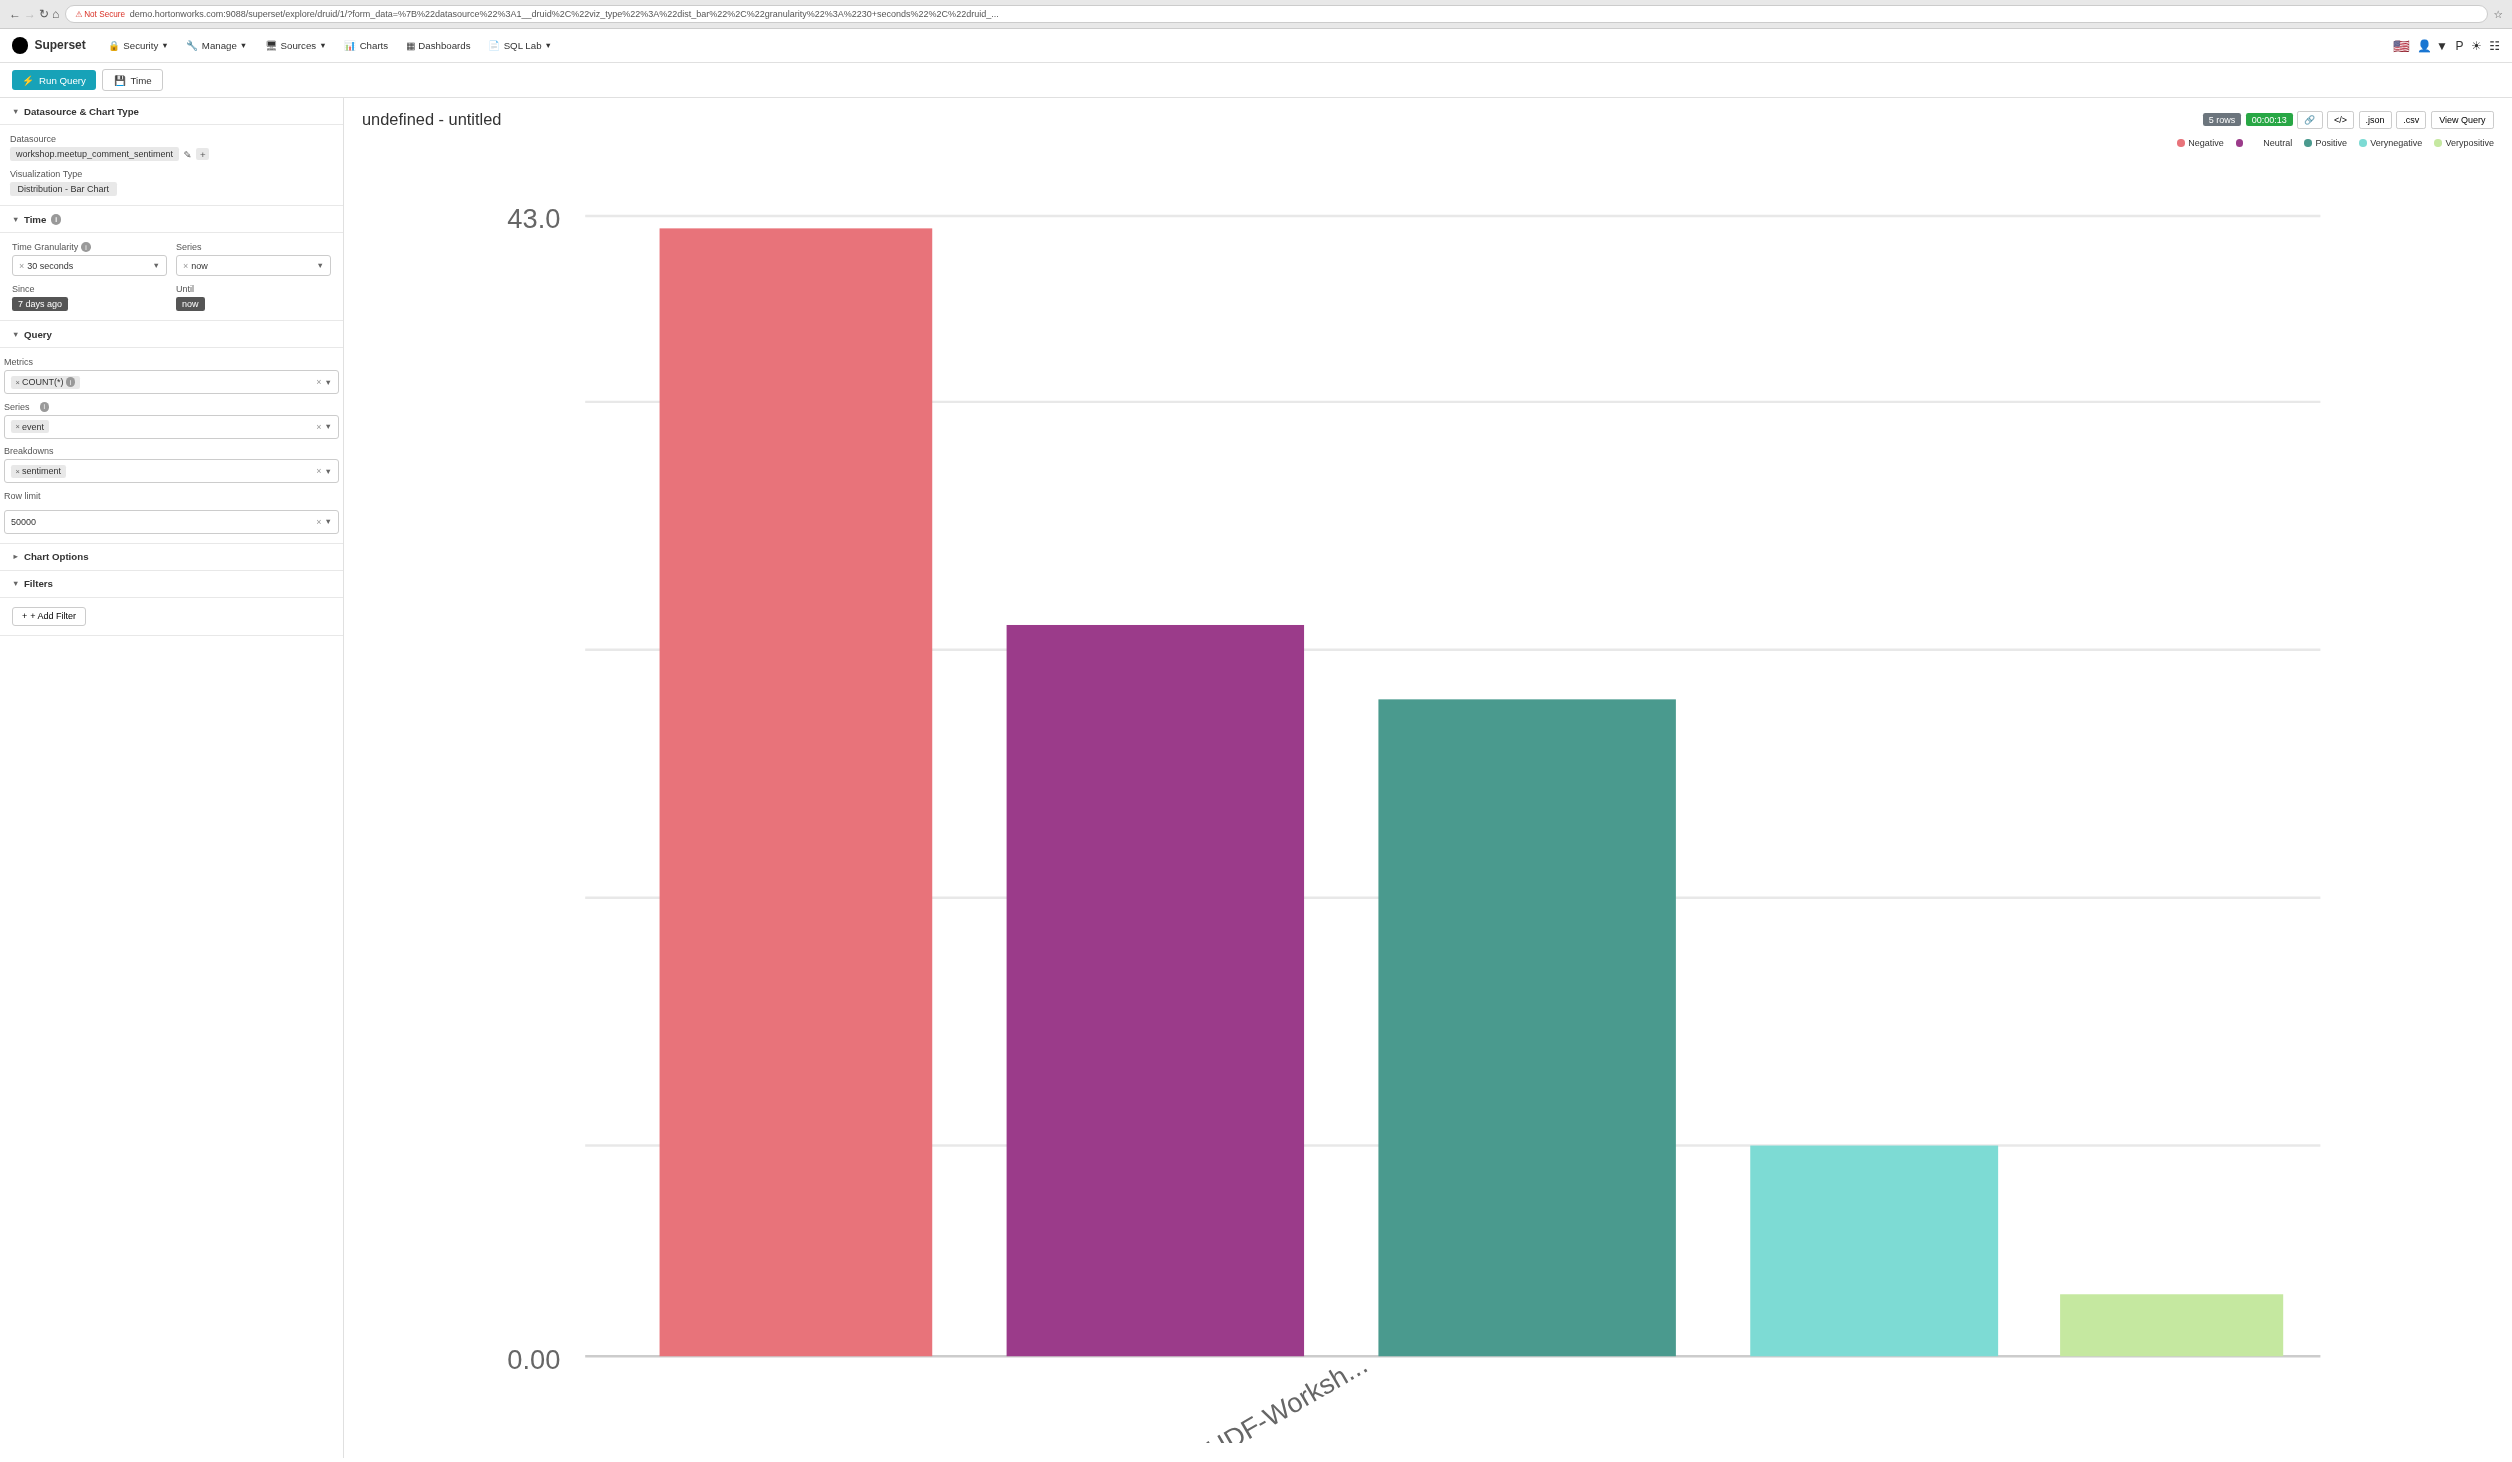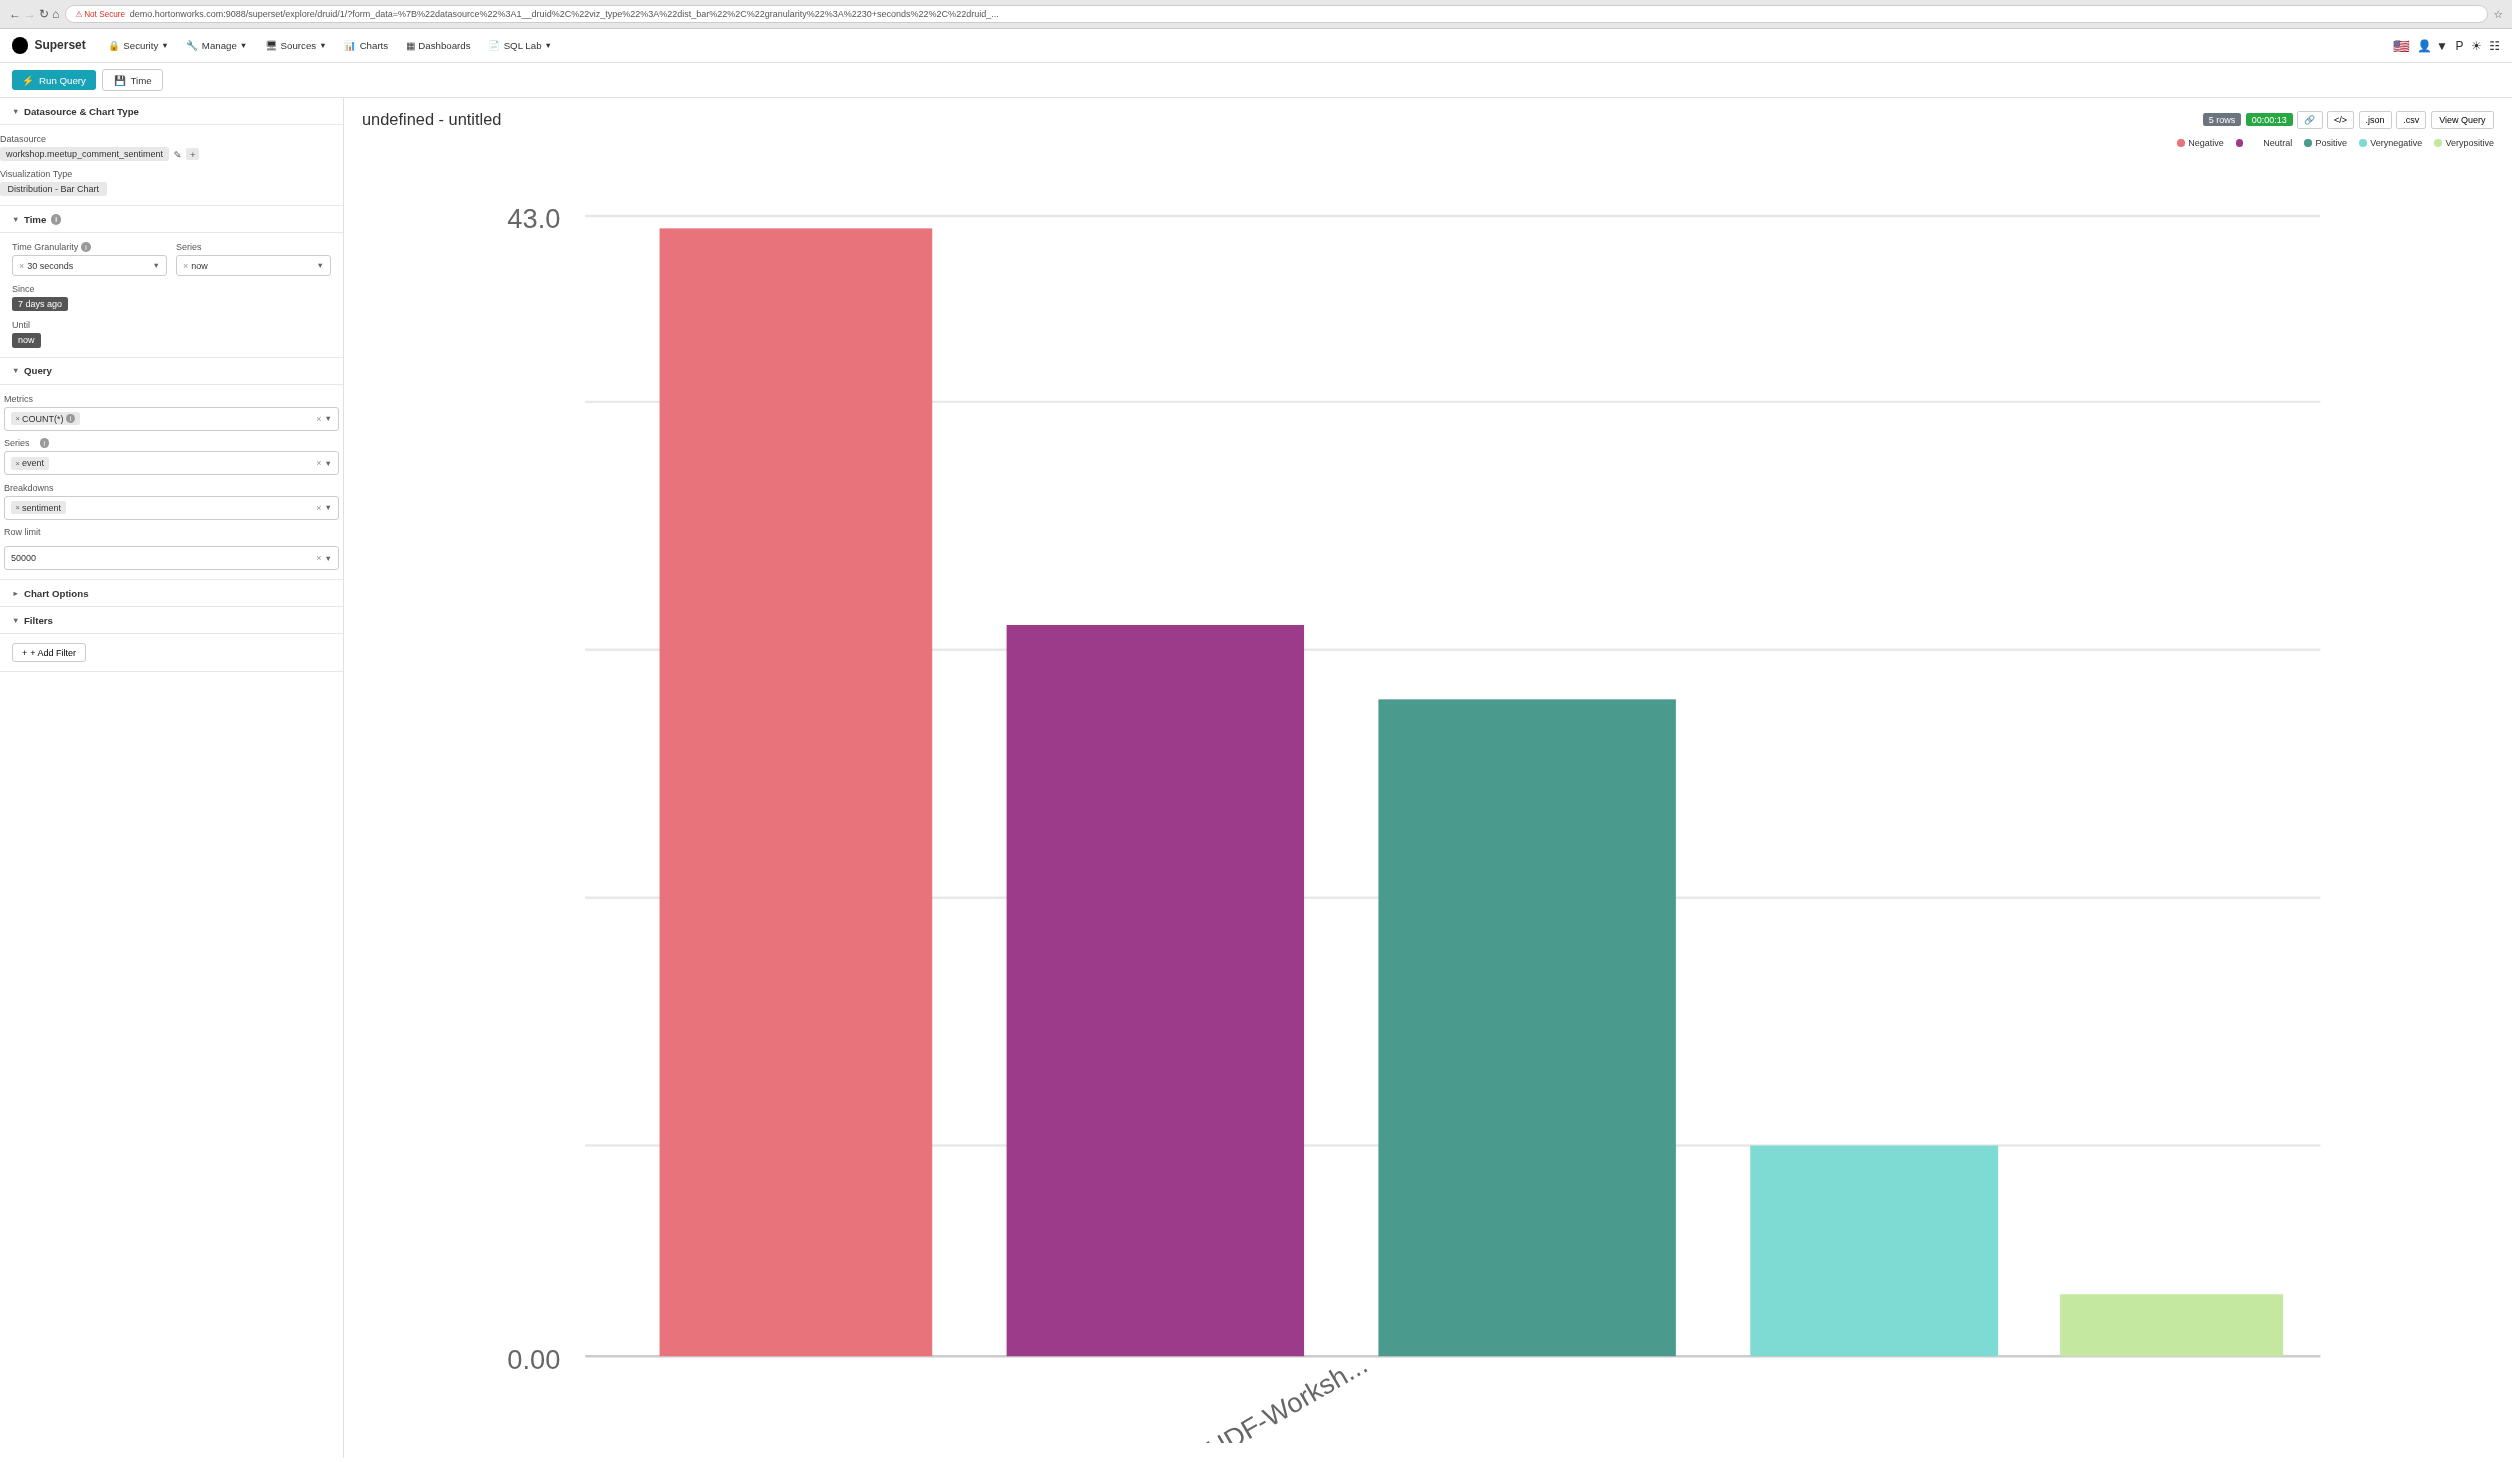--- a/index.html
+++ b/index.html
@@ -80,21 +80,21 @@
 </div>
 
 <div style="display:flex;height:calc(100vh - 102px);overflow:hidden;">
 
   <div style="width:344px;min-width:344px;border-right:0.7px solid #e0e0e0;overflow-y:auto;">
 
     <div style="display:flex;align-items:center;gap:4.5px;padding:7.5px 12px;font-weight:600;font-size:9.7px;border-bottom:0.7px solid #e8e8e8;cursor:pointer;background:#fff;">
       <span style="font-size:7.5px;color:#666;">▼</span>
       <span>Datasource &amp; Chart Type</span>
     </div>
-    <div style="padding:9px 0;border-bottom:0.7px solid #e8e8e8;">
+    <div style="padding:9px 10px;border-bottom:0.7px solid #e8e8e8;">
       <div style="margin-bottom:7.5px;">
         <div style="font-size:9px;color:#555;margin-bottom:3px;">Datasource</div>
         <div style="display:flex;align-items:center;gap:4.5px;">
           <span style="background:#e8e8e8;border-radius:2.2px;padding:2.2px 6px;font-size:9px;">workshop.meetup_comment_sentiment</span>
           <span style="color:#555;cursor:pointer;font-size:9.7px;">✎</span>
           <span style="color:#555;cursor:pointer;font-size:9.7px;background:#e8e8e8;border-radius:2.2px;padding:0.7px 3.7px;">+</span>
         </div>
       </div>
       <div>
         <div style="font-size:9px;color:#555;margin-bottom:3px;">Visualization Type</div>
@@ -126,21 +126,21 @@
           <div style="font-size:9px;color:#555;margin-bottom:3px;">Series</div>
           <div style="border:0.7px solid #ccc;border-radius:3px;padding:3px 6px;font-size:9px;display:flex;align-items:center;justify-content:space-between;background:#fff;cursor:pointer;min-height:21px;">
             <div style="display:flex;align-items:center;gap:3px;flex:1;">
               <span style="color:#999;cursor:pointer;">×</span>
               <span>now</span>
             </div>
             <span style="color:#666;font-size:7.5px;">▼</span>
           </div>
         </div>
       </div>
-      <div style="display:flex;gap:9px;flex-direction:column;">
+      <div style="display:flex;gap:9px;">
         <div style="flex:1;">
           <div style="font-size:9px;color:#555;margin-bottom:3px;">Since</div>
           <span style="background:#555;color:#fff;border-radius:2.2px;padding:2.2px 6px;font-size:9px;display:inline-block;cursor:pointer;">7 days ago</span>
         </div>
         <div style="flex:1;">
           <div style="font-size:9px;color:#555;margin-bottom:3px;">Until</div>
           <span style="background:#555;color:#fff;border-radius:2.2px;padding:2.2px 6px;font-size:9px;display:inline-block;cursor:pointer;">now</span>
         </div>
       </div>
     </div>

